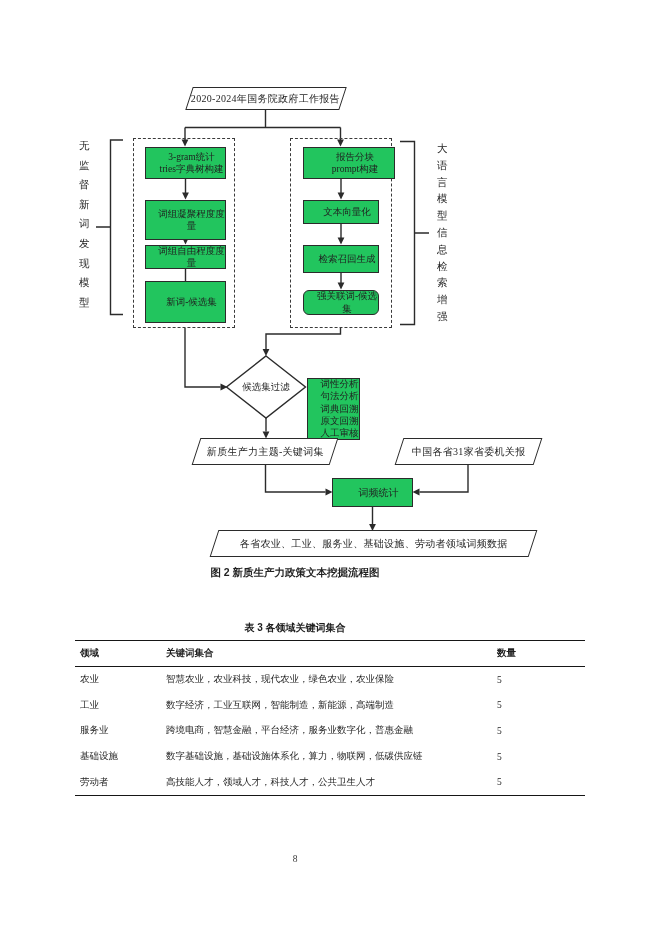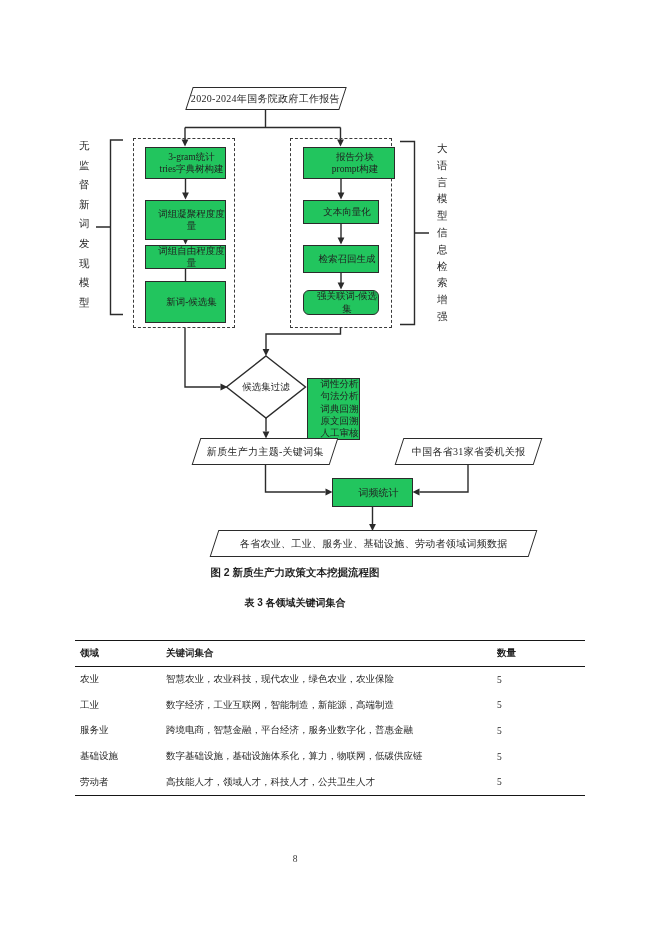--- a/index.html
+++ b/index.html
@@ -33,21 +33,21 @@
     position:absolute; width:14px; text-align:left;
     font-size:10.5px; word-break:break-all; letter-spacing:0;
   }
   .diamond-label {
     position:absolute; text-align:center; font-size:9.5px;
   }
   .caption, .tbl-title, .page-num {
     position:absolute; left:0; width:590px; text-align:center;
   }
   .caption  { top:566px; font-family:"Liberation Sans", sans-serif; font-weight:bold; font-size:10.5px; }
-  .tbl-title{ top:596px; font-family:"Liberation Sans", sans-serif; font-weight:bold; font-size:10px; }
+  .tbl-title{ top:621px; font-family:"Liberation Sans", sans-serif; font-weight:bold; font-size:10px; }
   .page-num { top:854px; font-size:9.5px; color:#3a3a3a; }
 
   .tbl { position:absolute; left:75px; top:640px; width:510px; }
   .tbl .rule-heavy { border-top:1.8px solid #161616; }
   .tbl .rule-light { border-top:1.3px solid #161616; }
   .trow { display:flex; align-items:center; }
   .thead-row { height:25px; font-family:"Liberation Sans", sans-serif; font-weight:bold; font-size:9.5px; }
   .tbody-row { height:25.6px; font-size:9.5px; }
   .tc1 { width:91px;  padding-left:5px; box-sizing:border-box;font-family:Liberation Serif, serif; }
   .tc2 { width:331px; }

